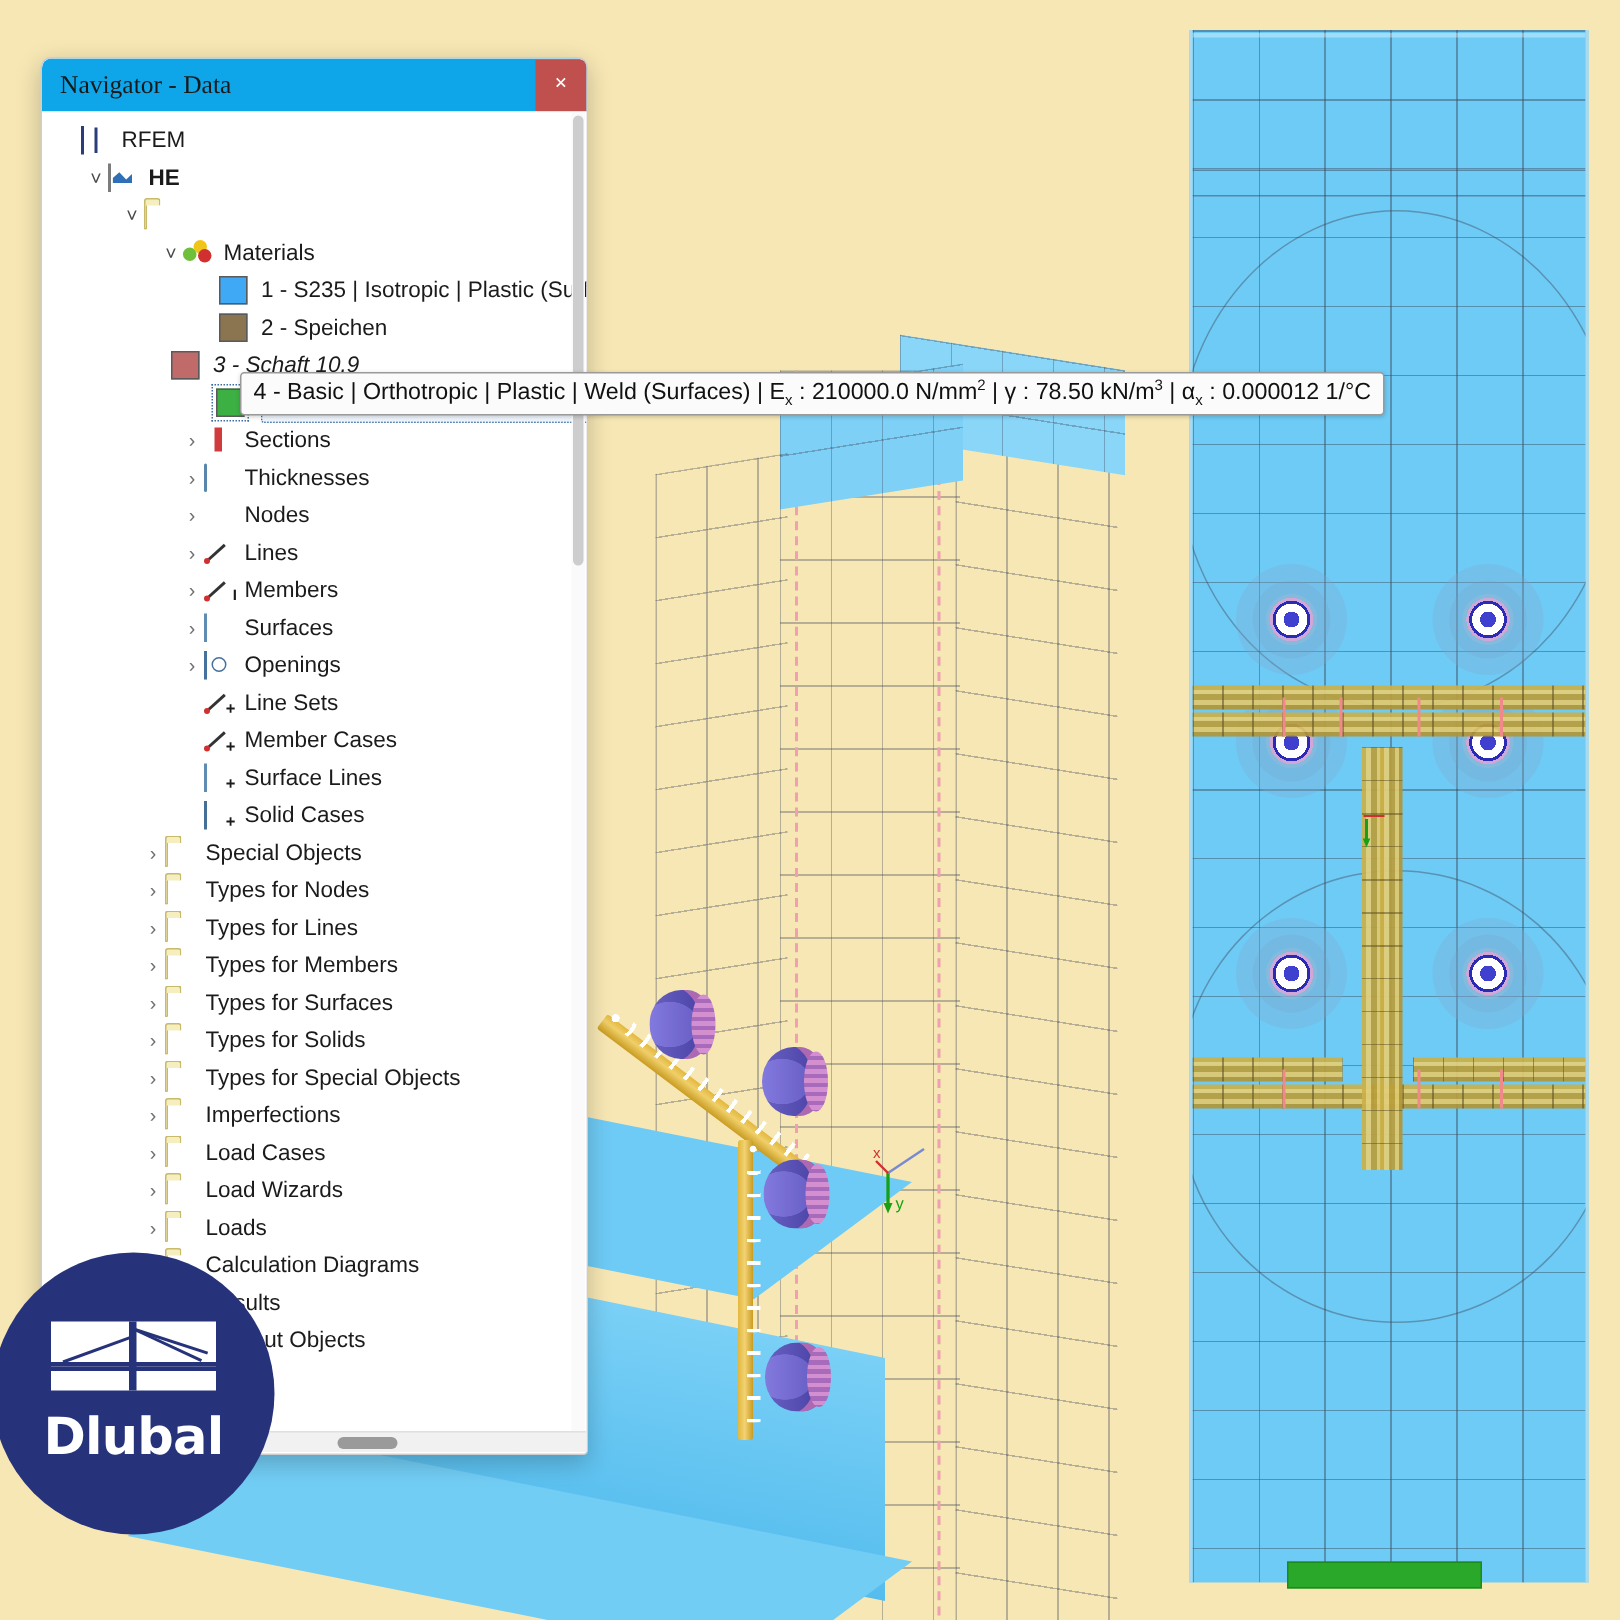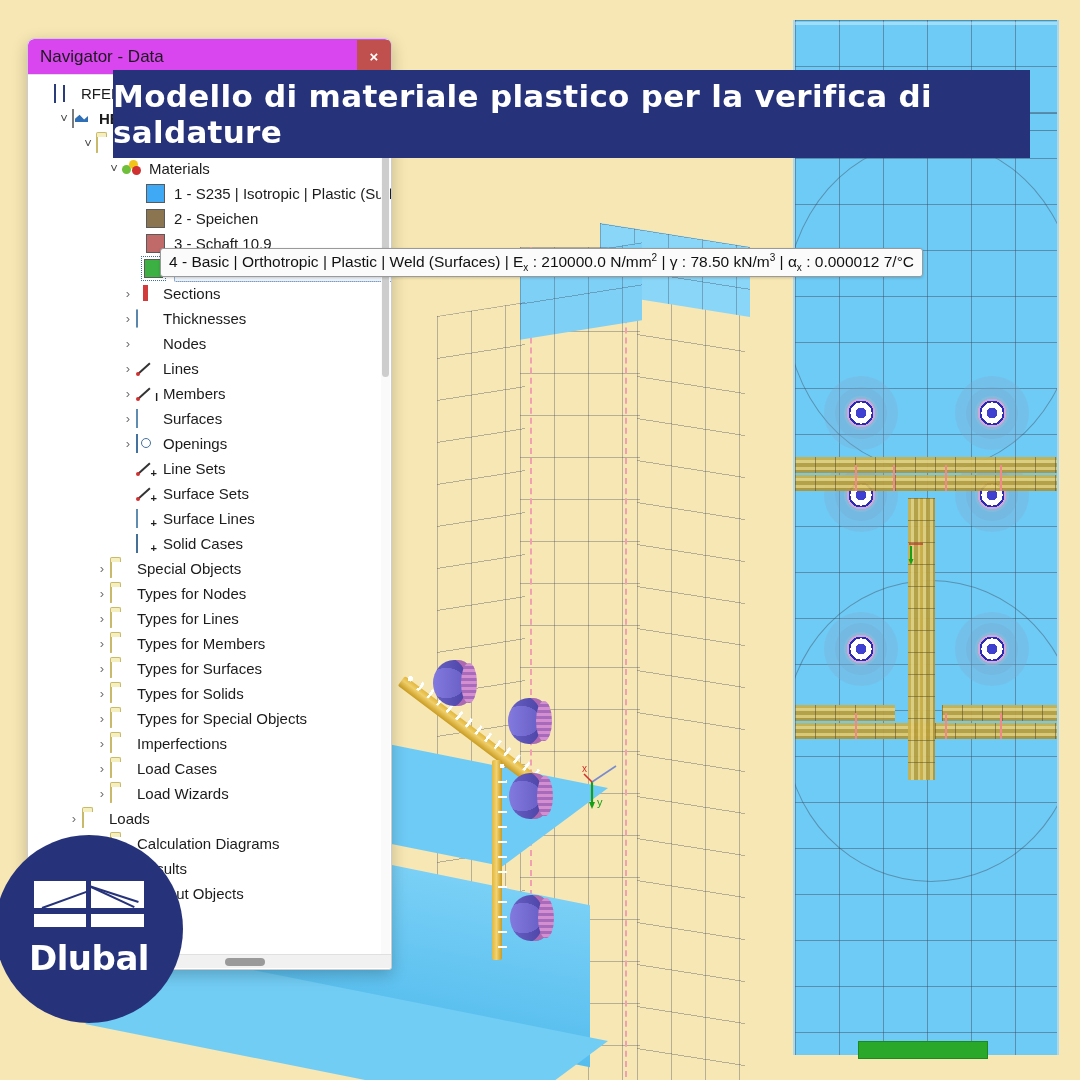--- a/index.html
+++ b/index.html
@@ -147,23 +147,24 @@
   }
   .axisgizmo{position:absolute;width:58px;height:58px;}
 
   
   .nav-window{
     position:absolute;left:27px;top:38px;width:363px;height:930px;
     background:#ffffff;border:1px solid #cdcdcd;border-radius:7px 7px 3px 3px;
     box-shadow:0 5px 16px rgba(0,0,0,.22);overflow:hidden;
   }
   .nav-title{
-    height:35px;background:#d946ef;border-bottom:1px solid #e2e2e2;
+    height:35px;background:#0ea5e9;border-bottom:1px solid #e2e2e2;
     display:flex;align-items:center;justify-content:space-between;padding-left:12px;
     border-radius:6px 6px 0 0;
+    font-family:Liberation Serif, serif;
   }
   .nav-title-text{font-size:17px;color:#1a1a1a;}
   .nav-close{
     width:34px;height:34px;background:#c0504d;color:#fff;font-size:15px;font-weight:bold;
     display:flex;align-items:center;justify-content:center;cursor:pointer;
   }
   .nav-body{position:relative;height:893px;overflow:hidden;background:#fff;}
   .tree{padding:6px 0 0 0;}
   .row{display:flex;align-items:center;height:25px;font-size:15px;color:#1b1b1b;white-space:nowrap;}
   .chev{width:16px;font-size:13px;color:#6f6f6f;text-align:center;flex:none;}
@@ -385,21 +386,21 @@
         </div>
 
         <div class="row" style="padding-left:118px;">
           <span class="sw" style="background:#3fa9f5"></span>
           <span class="lbl">1 - S235 | Isotropic | Plastic (Surfac</span>
         </div>
         <div class="row" style="padding-left:118px;text-align:right;">
           <span class="sw" style="background:#8a7550"></span>
           <span class="lbl">2 - Speichen</span>
         </div>
-        <div class="row" style="padding-left:118px;">
+        <div class="row" style="padding-left:86px;font-style:italic;">
           <span class="sw" style="background:#c06a6a"></span>
           <span class="lbl">3 - Schaft 10.9</span>
         </div>
         <div class="row sel-row" style="padding-left:116px;">
           <span class="sw" style="background:#3cb043;outline:1px dotted #3b6ea5;outline-offset:2px;margin-right:11px;"></span>
           <span class="lbl sel-box">4 - Basic | Orthotropic | Plastic | Weld (S</span>
         </div>
 
         <div id="tree-items">
             <div class="row" style="padding-left: 92px;">
@@ -438,21 +439,21 @@
               <span class="lbl">Openings</span>
             </div>
             <div class="row" style="padding-left: 92px;">
               <span class="chev"></span>
               <span class="ico"><span class="lineic"></span><span class="plusic">+</span></span>
               <span class="lbl">Line Sets</span>
             </div>
             <div class="row" style="padding-left: 92px;">
               <span class="chev"></span>
               <span class="ico"><span class="lineic"></span><span class="plusic">+</span></span>
-              <span class="lbl">Surface Sets</span>
+              <span class="lbl">Member Cases</span>
             </div>
             <div class="row" style="padding-left: 92px;">
               <span class="chev"></span>
               <span class="ico"><span class="surfic"></span><span class="plusic">+</span></span>
               <span class="lbl">Surface Lines</span>
             </div>
             <div class="row" style="padding-left: 92px;">
               <span class="chev"></span>
               <span class="ico"><span class="solidic"></span><span class="plusic">+</span></span>
               <span class="lbl">Solid Cases</span>
@@ -500,21 +501,21 @@
             <div class="row" style="padding-left: 66px;">
               <span class="chev">›</span>
               <span class="ico"><span class="folder"></span></span>
               <span class="lbl">Load Cases</span>
             </div>
             <div class="row" style="padding-left: 66px;">
               <span class="chev">›</span>
               <span class="ico"><span class="folder"></span></span>
               <span class="lbl">Load Wizards</span>
             </div>
-            <div class="row" style="padding-left: 38px;">
+            <div class="row" style="padding-left: 66px;">
               <span class="chev">›</span>
               <span class="ico"><span class="folder"></span></span>
               <span class="lbl">Loads</span>
             </div>
             <div class="row" style="padding-left: 66px;">
               <span class="chev">›</span>
               <span class="ico"><span class="folder"></span></span>
               <span class="lbl">Calculation Diagrams</span>
             </div>
             <div class="row" style="padding-left: 66px;">
@@ -538,26 +539,23 @@
       <div class="scroll-v">
           <div class="thumb"></div>
         </div>
       <div class="scroll-h">
           <div class="thumb"></div>
         </div>
     </div>
   </div>
 
   <div class="tooltip">
-    <span>4 - Basic | Orthotropic | Plastic | Weld (Surfaces) | E</span><sub>x</sub><span> : 210000.0 N/mm</span><sup>2</sup><span> | γ : 78.50 kN/m</span><sup>3</sup><span> | α</span><sub>x</sub><span> : 0.000012 7/°C</span>
+    <span>4 - Basic | Orthotropic | Plastic | Weld (Surfaces) | E</span><sub>x</sub><span> : 210000.0 N/mm</span><sup>2</sup><span> | γ : 78.50 kN/m</span><sup>3</sup><span> | α</span><sub>x</sub><span> : 0.000012 1/°C</span>
   </div>
 
-  <div class="title-banner">
-    <span>Modello di materiale plastico per la verifica di saldature</span>
-  </div>
 
 
   <div class="logo">
     <div class="logo-mark">
       <div class="topbox"></div>
       <div class="botbox"></div>
       <div class="deck"></div>
       <div class="cable" style="left:8px;top:26px;width:48px;transform:rotate(-20deg);"></div>
       <div class="cable" style="left:55px;top:4px;width:52px;transform:rotate(18deg);"></div>
       <div class="cable" style="left:55px;top:4px;width:50px;transform:rotate(25deg);"></div>

